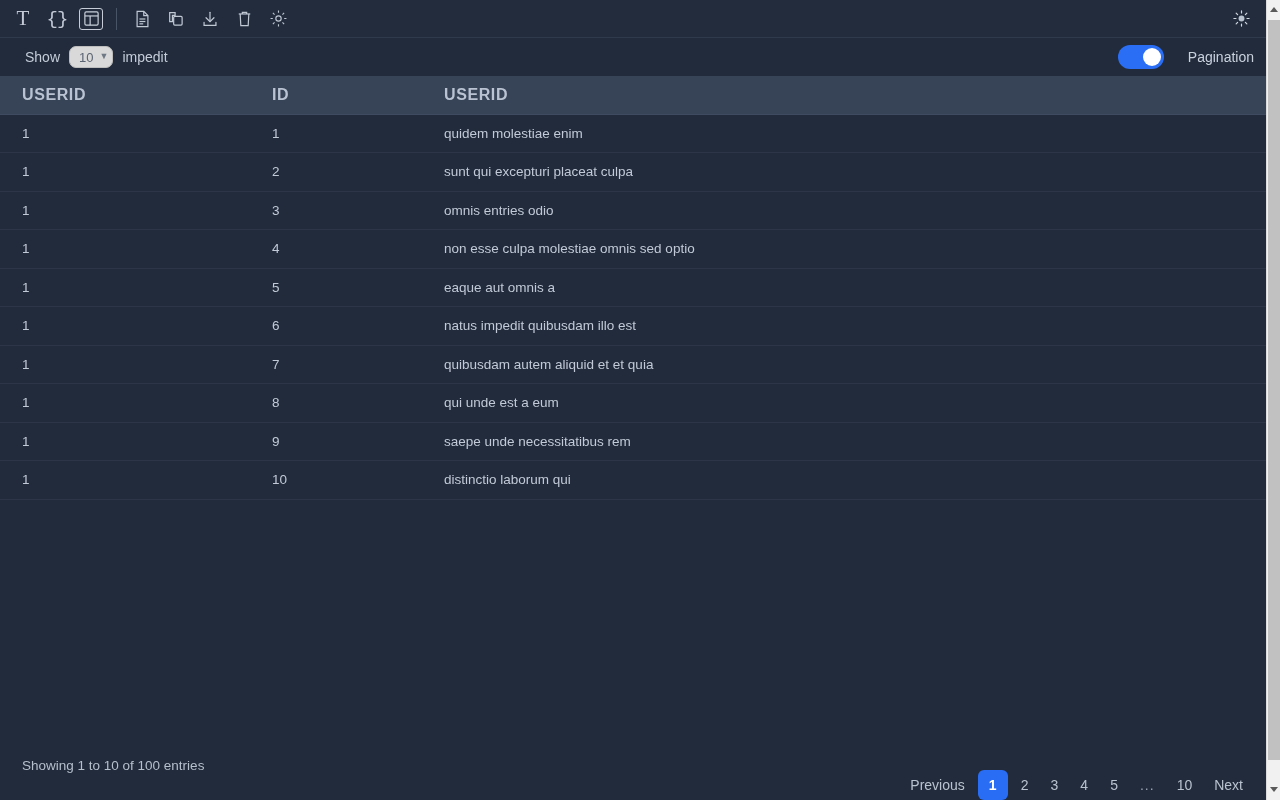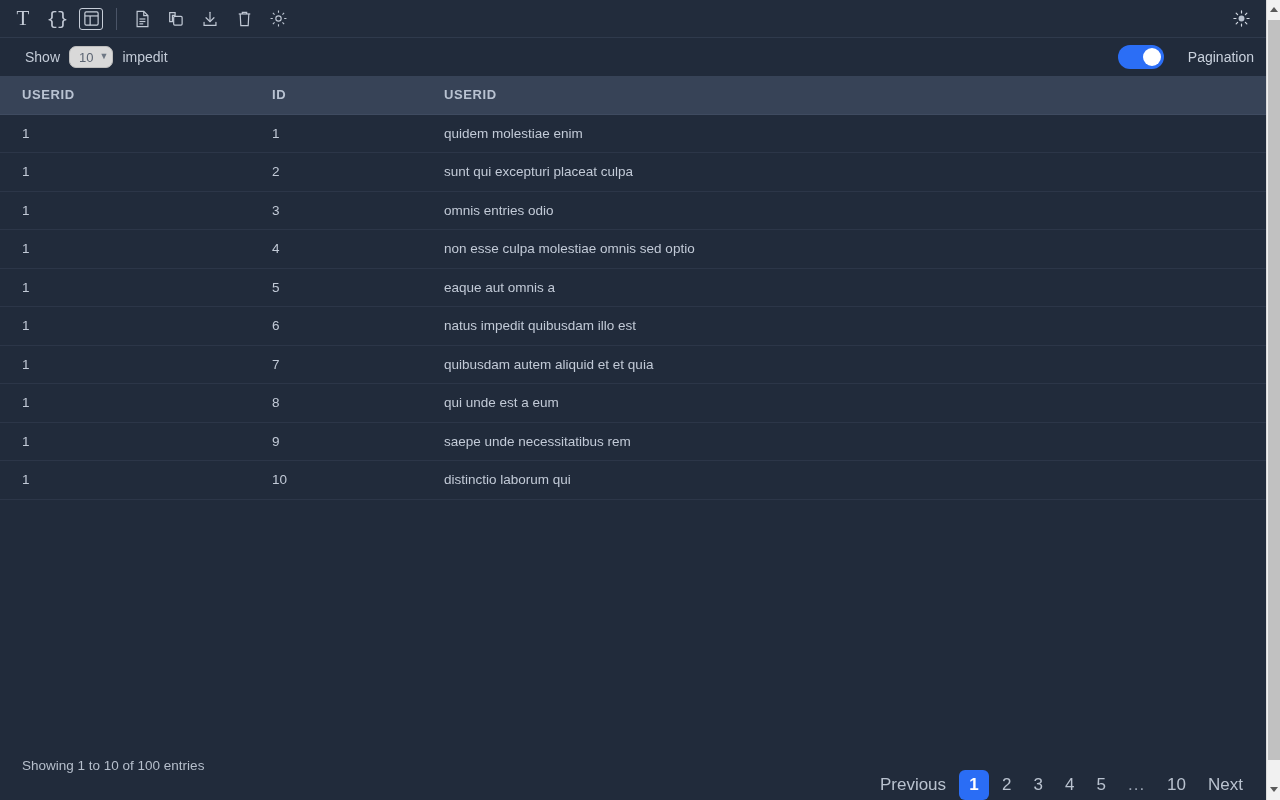--- a/index.html
+++ b/index.html
@@ -125,21 +125,21 @@
   
   .table-wrap { flex: 1 1 auto; overflow: hidden; }
   table.data {
     width: 100%;
     border-collapse: collapse;
     table-layout: fixed;
   }
   table.data thead th {
     background: #374357;
     color: #b9c3d2;
-    font-size: 13px;
+    font-size: 16px;
     font-weight: bold;
     letter-spacing: 0.6px;
     text-align: left;
     height: 38px;
     padding: 0 0 0 22px;
     border-bottom: 1px solid #3f4b60;
   }
   th.col-userid { width: 250px; }
   th.col-id { width: 172px; }
   th.col-title { width: auto; }
@@ -166,21 +166,21 @@
     font-size: 13.5px;
     color: #b6bfcc;
   }
   .pager { display: flex; align-items: center; gap: 4px; }
   .pager-item {
     min-width: 22px;
     height: 30px;
     padding: 0 9px;
     display: flex; align-items: center; justify-content: center;
     color: #b9c2cf;
-    font-size: 17px;
+    font-size: 14px;
     border-radius: 6px;
     cursor: pointer;
     user-select: none;
     margin-top: 40px;
   }
   .pager-item.active {
     background: #2a6df5;
     color: #ffffff;
     min-width: 30px;
     font-weight: 600;

